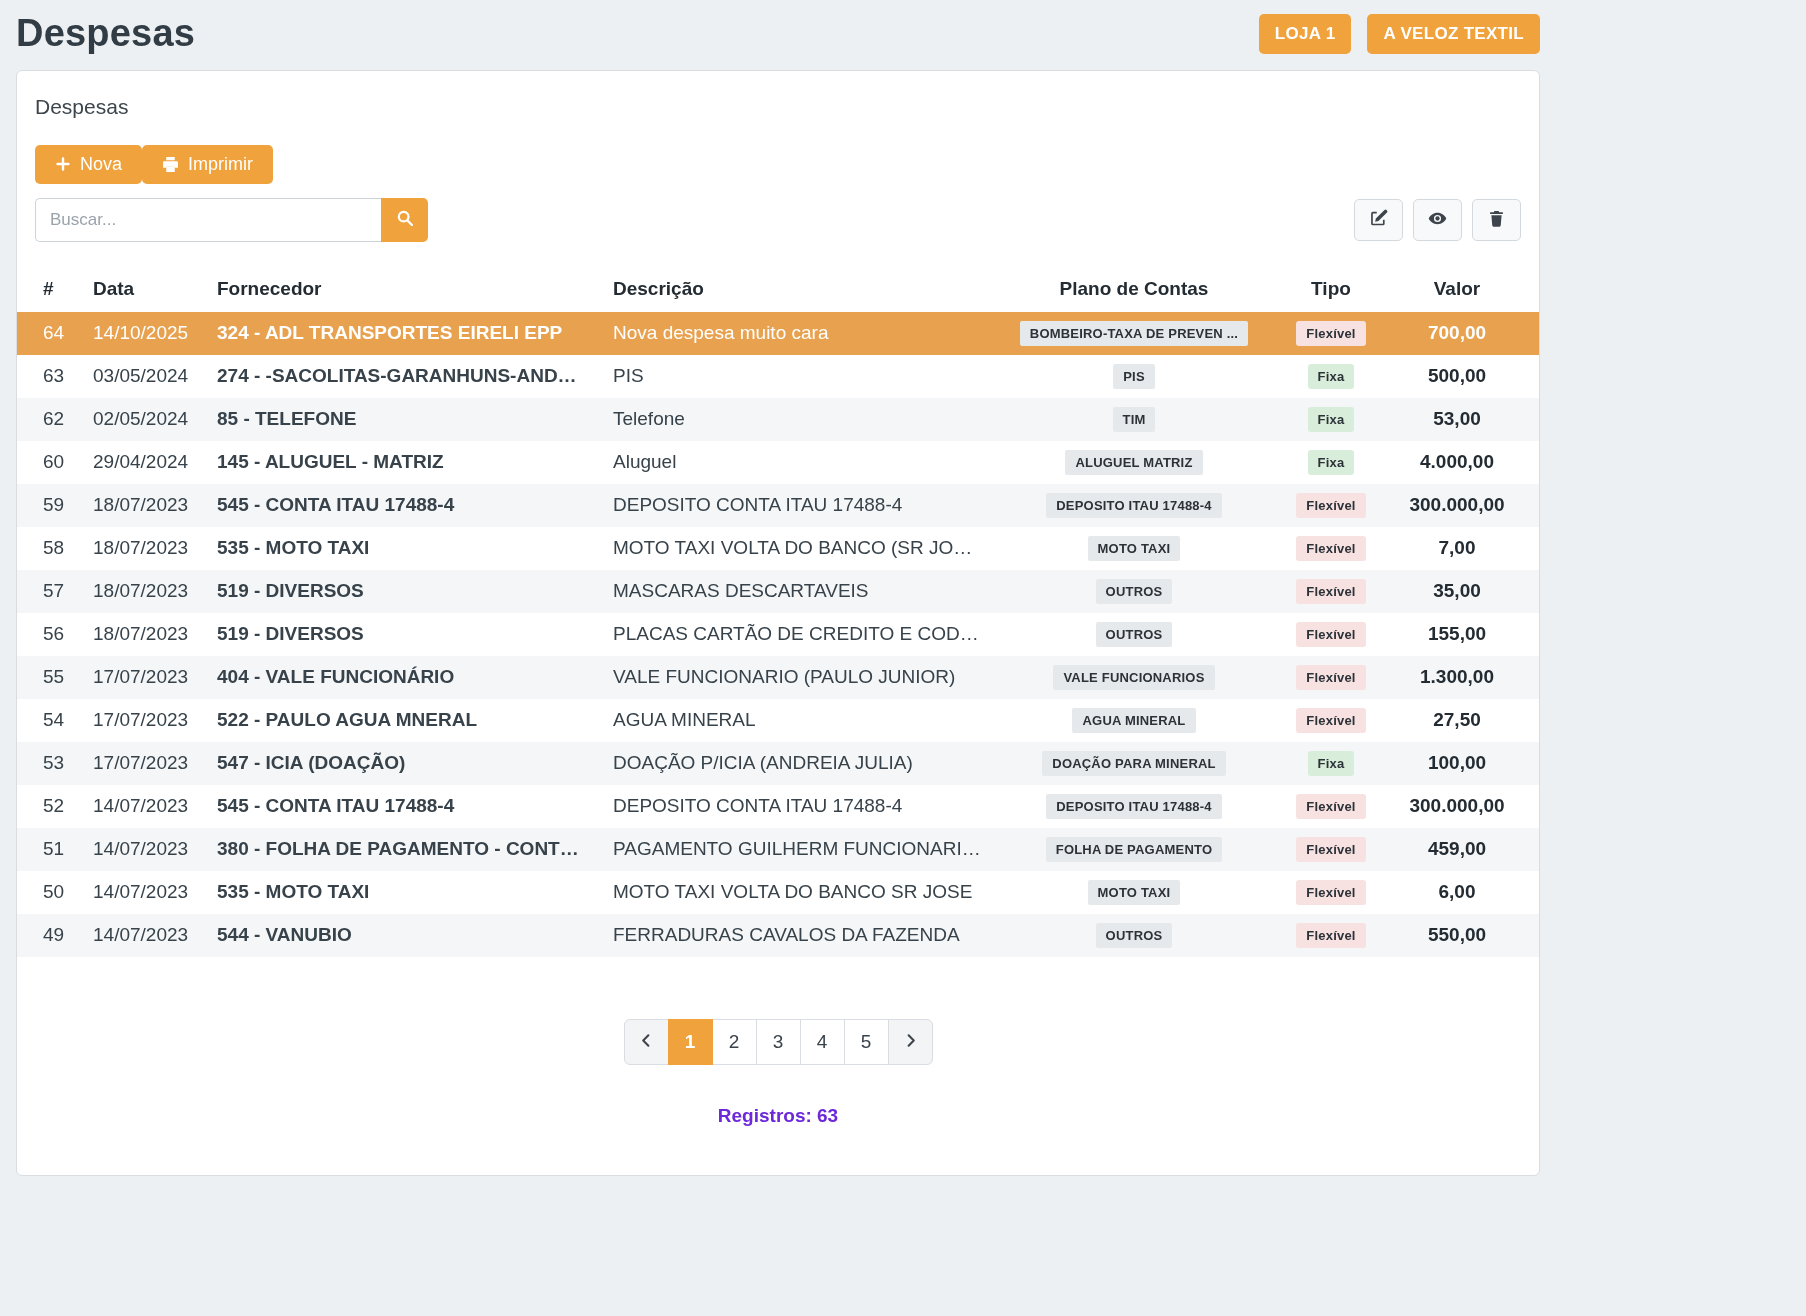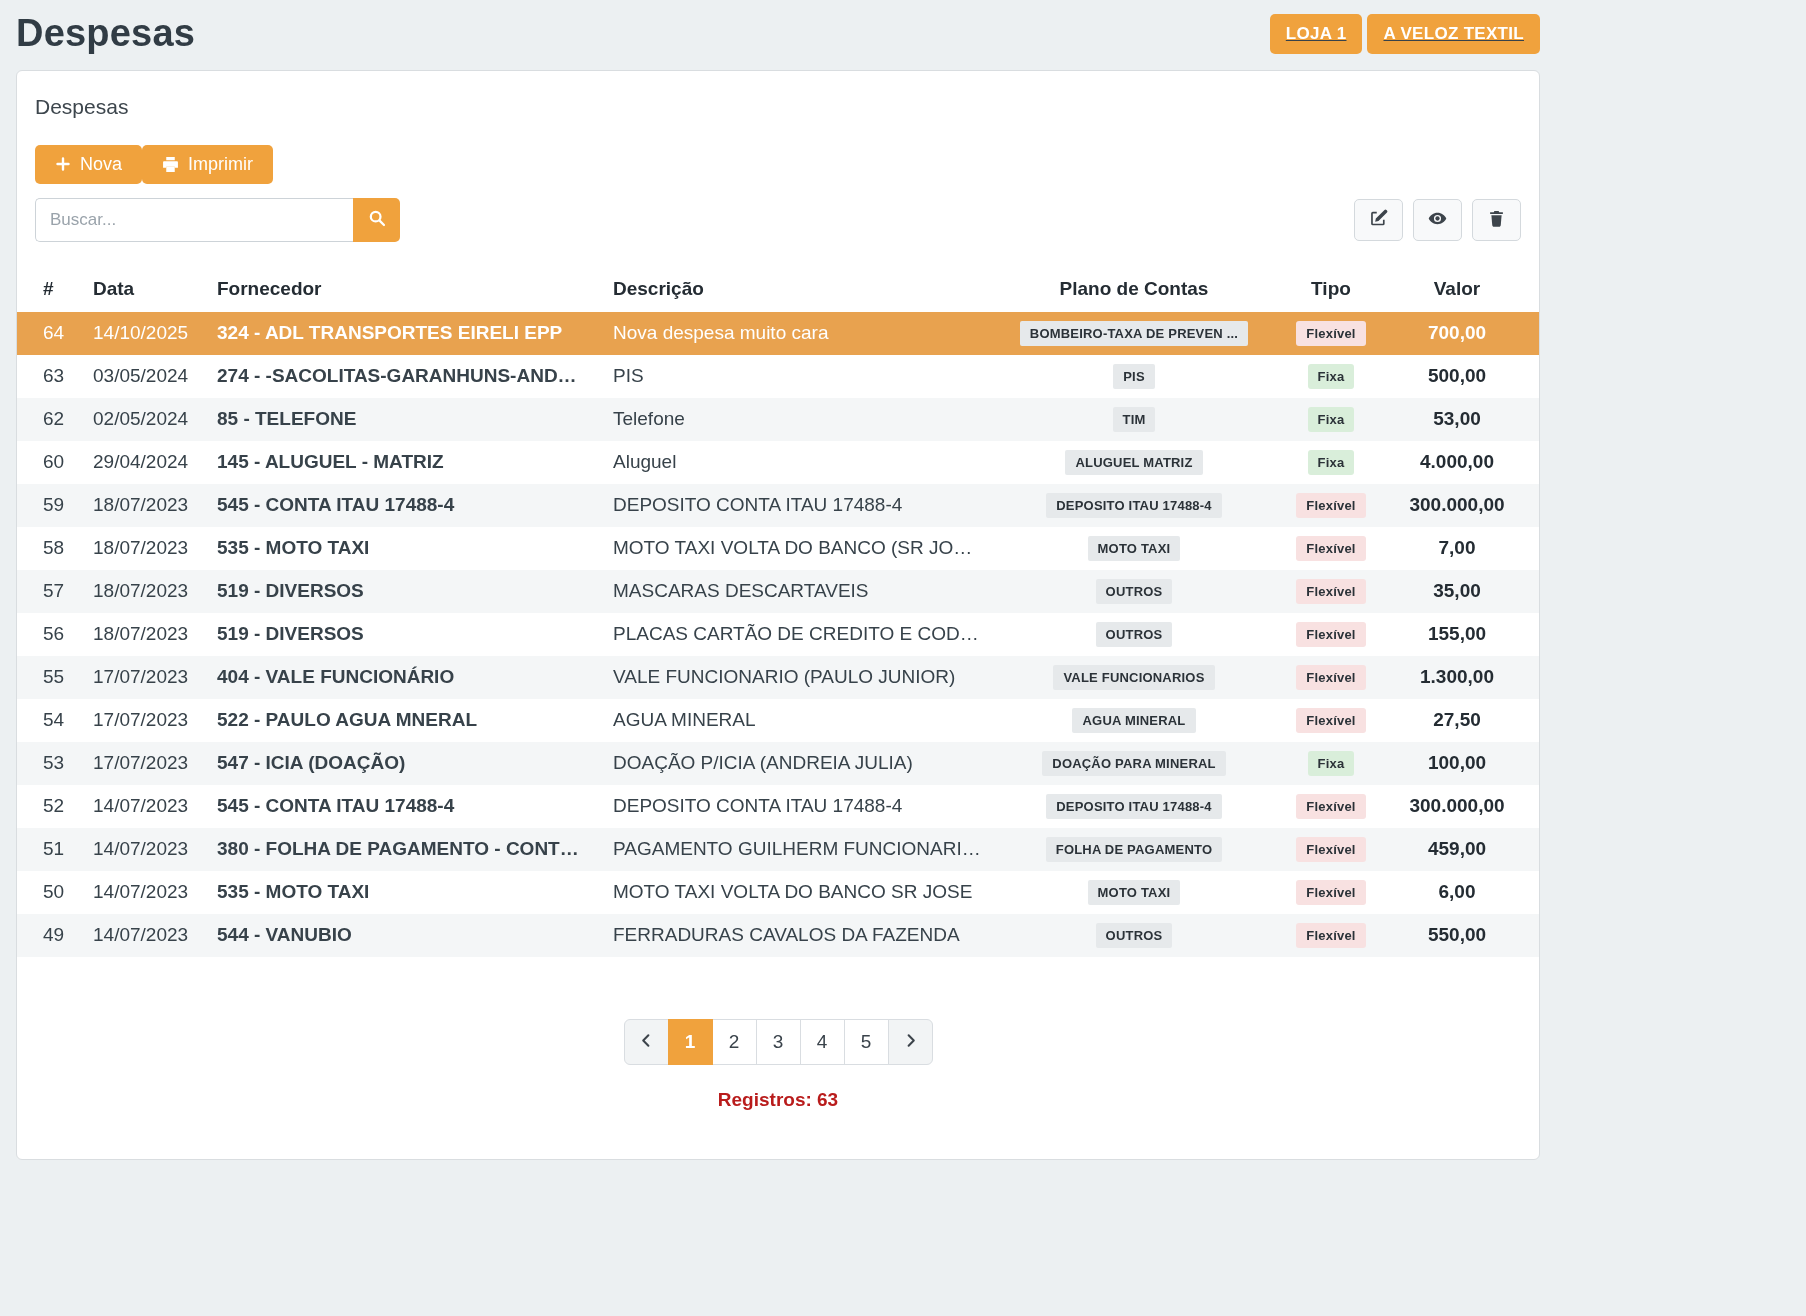--- a/index.html
+++ b/index.html
@@ -15,21 +15,21 @@
   body {
     background: var(--page-bg);
     font-family: "Liberation Sans", "DejaVu Sans", sans-serif;
     color: #37424a;
   }
   .page { width: 1556px; padding: 8px 16px 0; }
 
   
   .page-header { display: flex; justify-content: space-between; align-items: center; padding-top: 4px; }
   .page-title { font-size: 38px; font-weight: 600; color: #313c45; letter-spacing: .2px; line-height: 1.15; }
-  .header-buttons { display: flex; gap: 5px; text-decoration: underline; }
+  .header-buttons { display: flex; gap: 16px; }
   .btn-header {
     background: var(--accent); color: #fff; border: none; border-radius: 5px;
     font-size: 17px; font-weight: 700; letter-spacing: .3px;
     padding: 10px 16px; cursor: pointer; font-family: inherit;
   }
 
   
   .card { margin-top: 14px; background: #fff; border: 1px solid #d9dde0; border-radius: 6px; overflow: hidden; }
   .card-header { padding: 24px 18px 20px; font-size: 21px; color: #3d464d; }
   .card-body { padding: 6px 18px 48px; }
@@ -39,21 +39,21 @@
   .btn-orange {
     display: inline-flex; align-items: center; gap: 9px;
     background: var(--accent); color: #fff; border: none; border-radius: 5px;
     font-size: 18px; padding: 9px 20px; cursor: pointer; font-family: inherit;
   }
   .btn-orange .ic { display: inline-flex; }
 
   .controls-row { margin-top: 14px; display: flex; justify-content: space-between; align-items: center; }
   .search-group { display: flex; }
   .search-input {
-    width: 318px; height: 44px; border: 1px solid #cdd3d8; border-right: none;
+    width: 346px; height: 44px; border: 1px solid #cdd3d8; border-right: none;
     border-radius: 5px 0 0 5px; padding: 0 14px; font-size: 17px; color: #37424a;
     font-family: inherit; background: #fff; outline: none;
   }
   .search-input::placeholder { color: #9aa3ab; }
   .search-btn {
     width: 47px; height: 44px; border: none; background: var(--accent);
     border-radius: 0 5px 5px 0; cursor: pointer;
     display: flex; align-items: center; justify-content: center;
   }
   .action-buttons { display: flex; gap: 10px; }
@@ -101,21 +101,21 @@
   .page-btn {
     min-width: 45px; height: 46px; border: 1px solid #d9dde1; background: #fff;
     font-size: 19px; color: #3a434b; cursor: pointer; font-family: inherit;
     display: flex; align-items: center; justify-content: center; padding: 0 14px;
   }
   .page-btn + .page-btn { margin-left: -1px; }
   .page-btn.nav { background: #f2f4f5; }
   .page-btn:first-child { border-radius: 6px 0 0 6px; }
   .page-btn:last-child { border-radius: 0 6px 6px 0; }
   .page-btn.active { background: var(--accent); border-color: var(--accent); color: #fff; font-weight: 700; position: relative; z-index: 1; }
-  .records { margin-top: 24px; text-align: center; font-weight: 700; font-size: 19px; color: #b91c1c; }
+  .records { margin-top: 40px; text-align: center; font-weight: 700; font-size: 19px; color: #6d28d9; }
 </style>
 </head>
 <body>
 
 <div class="page">
 
   <div class="page-header">
     <h1 class="page-title">Despesas</h1>
     <div class="header-buttons">
       <button class="btn-header">LOJA 1</button>

